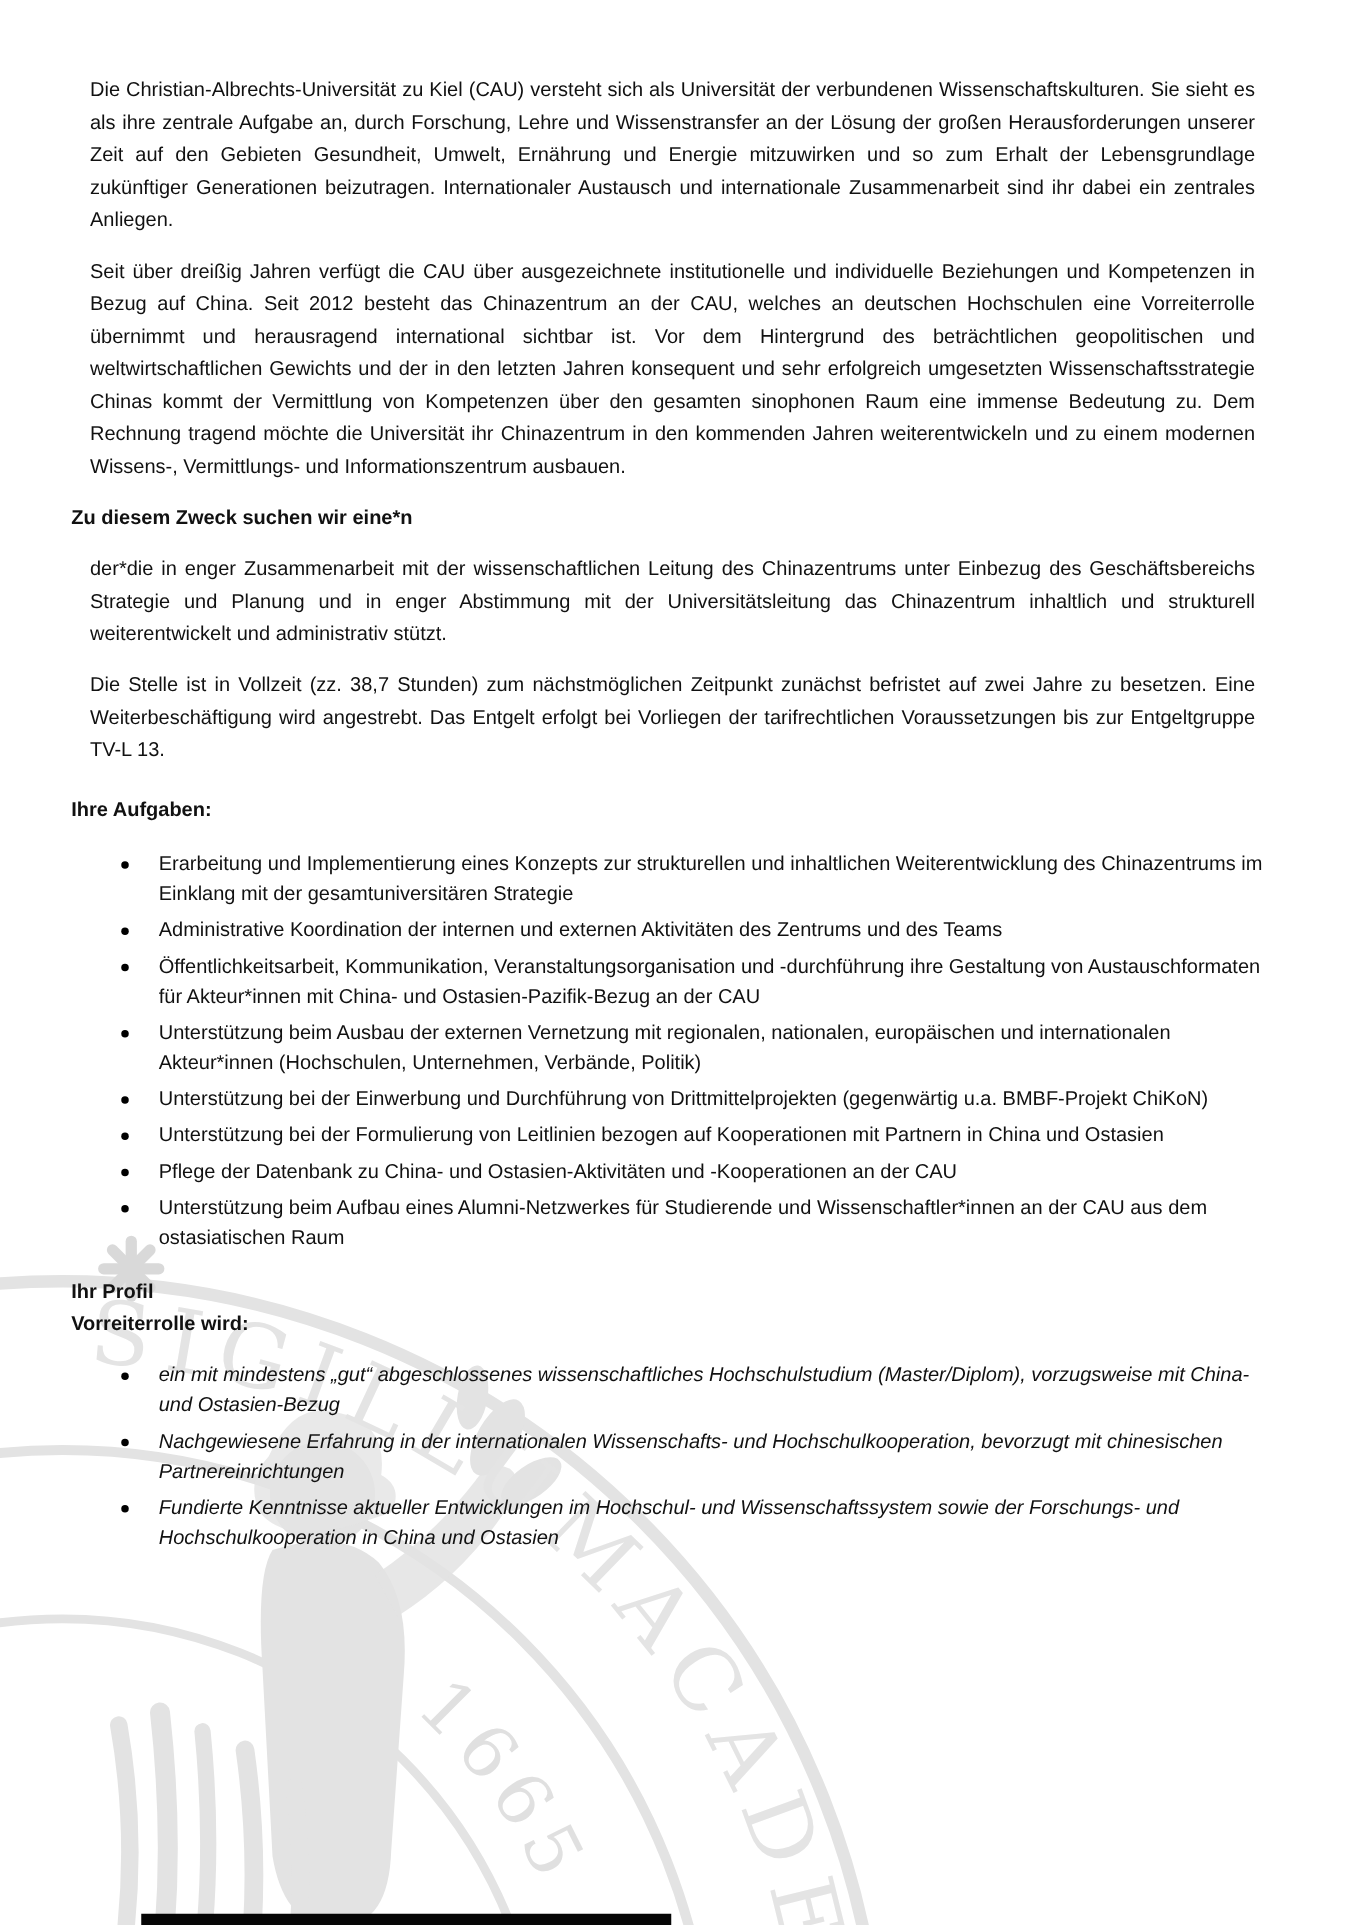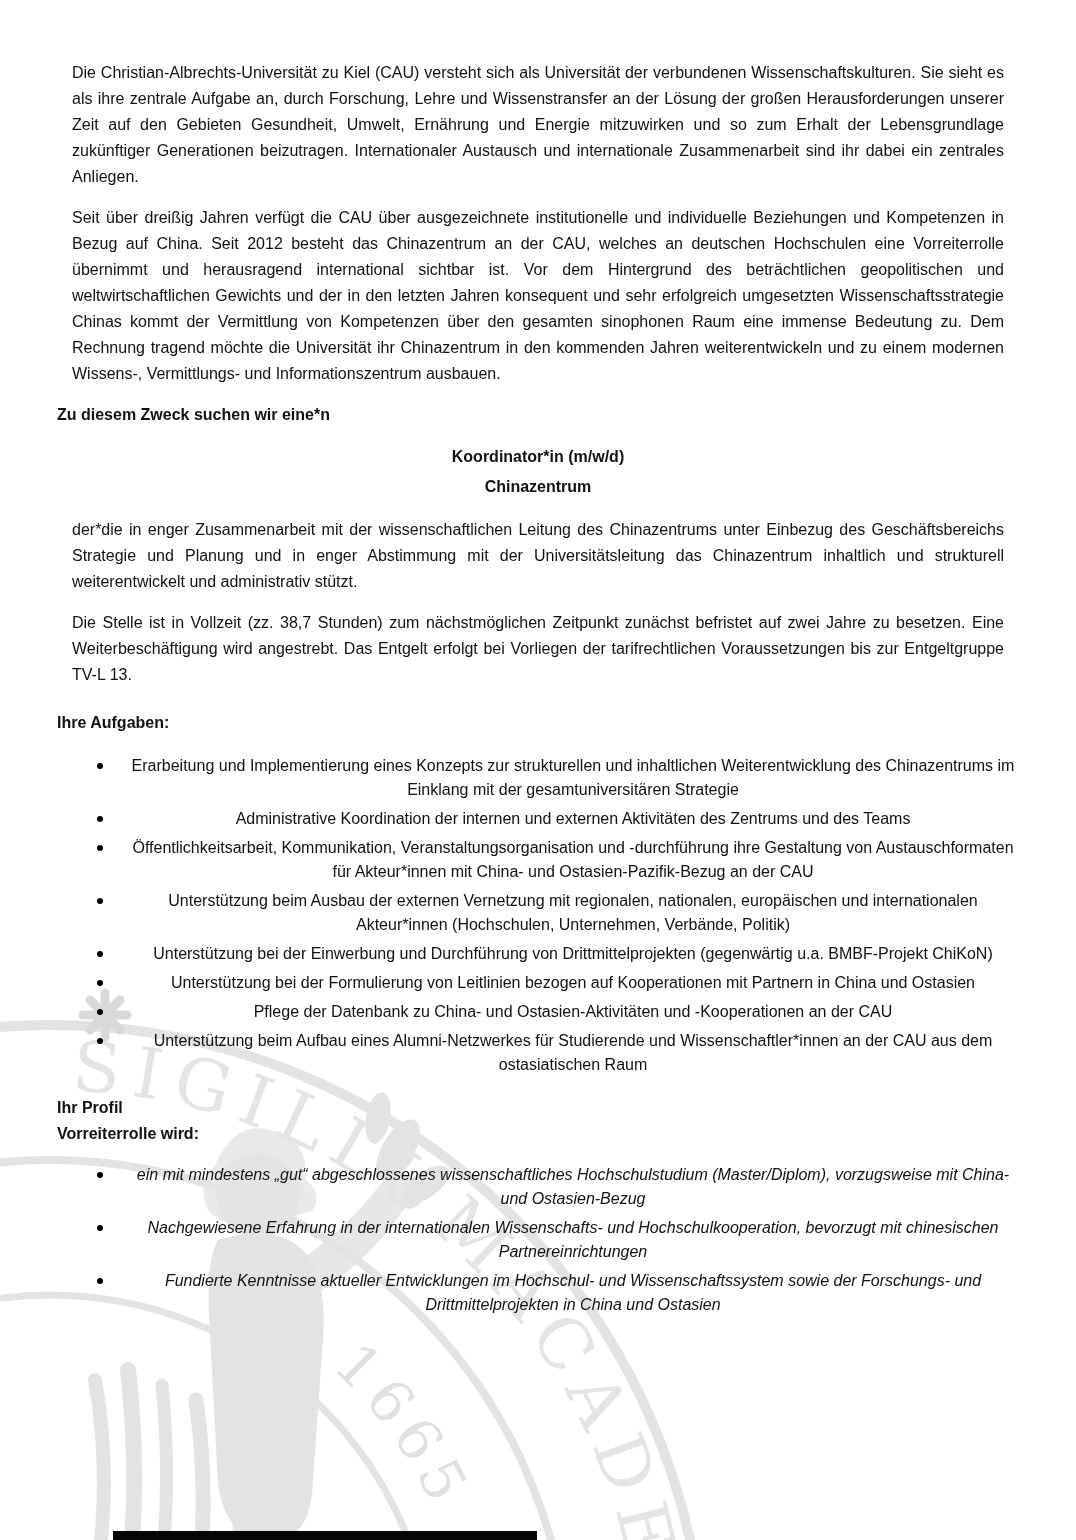--- a/index.html
+++ b/index.html
@@ -52,21 +52,21 @@
   ul.bullets {
     margin: 0; margin-top: 18px;
     padding: 0 0 0 70px;
     list-style: none;
   }
   ul.bullets.profile-list { margin-top: 16px; font-style: italic; }
   ul.bullets li {
     position: relative;
     font-size: 16px; line-height: 24px;
     margin: 0 0 5px 0;
-    text-align: center;
+    text-align: left;
   }
   ul.bullets li::before {
     content: "";
     position: absolute; left: -30px; top: 9px;
     width: 6px; height: 6px; border-radius: 50%;
     background: #000000;
   }
   .bottom-bar {
     position: absolute;
     left: 113px; top: 1531px;
@@ -129,24 +129,20 @@
 
 <div class="content">
 
 
   <div class="intro-block">
     <p class="body-par">Die Christian-Albrechts-Universität zu Kiel (CAU) versteht sich als Universität der verbundenen Wissenschaftskulturen. Sie sieht es als ihre zentrale Aufgabe an, durch Forschung, Lehre und Wissenstransfer an der Lösung der großen Herausforderungen unserer Zeit auf den Gebieten Gesundheit, Umwelt, Ernährung und Energie mitzuwirken und so zum Erhalt der Lebensgrundlage zukünftiger Generationen beizutragen. Internationaler Austausch und internationale Zusammenarbeit sind ihr dabei ein zentrales Anliegen.</p>
     <p class="body-par">Seit über dreißig Jahren verfügt die CAU über ausgezeichnete institutionelle und individuelle Beziehungen und Kompetenzen in Bezug auf China. Seit 2012 besteht das Chinazentrum an der CAU, welches an deutschen Hochschulen eine Vorreiterrolle übernimmt und herausragend international sichtbar ist. Vor dem Hintergrund des beträchtlichen geopolitischen und weltwirtschaftlichen Gewichts und der in den letzten Jahren konsequent und sehr erfolgreich umgesetzten Wissenschaftsstrategie Chinas kommt der Vermittlung von Kompetenzen über den gesamten sinophonen Raum eine immense Bedeutung zu. Dem Rechnung tragend möchte die Universität ihr Chinazentrum in den kommenden Jahren weiterentwickeln und zu einem modernen Wissens-, Vermittlungs- und Informationszentrum ausbauen.</p>
     <p class="body-line">Zu diesem Zweck suchen wir eine*n</p>
   </div>
 
-  <div class="position-heading">
-    <div>Koordinator*in (m/w/d)</div>
-    <div>Chinazentrum</div>
-  </div>
 
   <p class="body-par role-par">der*die in enger Zusammenarbeit mit der wissenschaftlichen Leitung des Chinazentrums unter Einbezug des Geschäftsbereichs Strategie und Planung und in enger Abstimmung mit der Universitätsleitung das Chinazentrum inhaltlich und strukturell weiterentwickelt und administrativ stützt.</p>
 
   <p class="body-par cond-par">Die Stelle ist in Vollzeit (zz. 38,7 Stunden) zum nächstmöglichen Zeitpunkt zunächst befristet auf zwei Jahre zu besetzen. Eine Weiterbeschäftigung wird angestrebt. Das Entgelt erfolgt bei Vorliegen der tarifrechtlichen Voraussetzungen bis zur Entgeltgruppe TV-L 13.</p>
 
   <h2 class="section-heading">Ihre Aufgaben:</h2>
 
   <ul class="bullets">
     <li>Erarbeitung und Implementierung eines Konzepts zur strukturellen und inhaltlichen Weiterentwicklung des Chinazentrums im Einklang mit der gesamtuniversitären Strategie</li>
     <li>Administrative Koordination der internen und externen Aktivitäten des Zentrums und des Teams</li>
@@ -157,18 +153,18 @@
     <li>Pflege der Datenbank zu China- und Ostasien-Aktivitäten und -Kooperationen an der CAU</li>
     <li>Unterstützung beim Aufbau eines Alumni-Netzwerkes für Studierende und Wissenschaftler*innen an der CAU aus dem ostasiatischen Raum</li>
   </ul>
 
   <h2 class="section-heading profile-heading">Ihr Profil</h2>
   <p class="body-line">Vorreiterrolle wird:</p>
 
   <ul class="bullets profile-list">
     <li>ein mit mindestens „gut“ abgeschlossenes wissenschaftliches Hochschulstudium (Master/Diplom), vorzugsweise mit China- und Ostasien-Bezug</li>
     <li>Nachgewiesene Erfahrung in der internationalen Wissenschafts- und Hochschulkooperation, bevorzugt mit chinesischen Partnereinrichtungen</li>
-    <li>Fundierte Kenntnisse aktueller Entwicklungen im Hochschul- und Wissenschaftssystem sowie der Forschungs- und Drittmittelprojekten in China und Ostasien</li>
+    <li>Fundierte Kenntnisse aktueller Entwicklungen im Hochschul- und Wissenschaftssystem sowie der Forschungs- und Hochschulkooperation in China und Ostasien</li>
   </ul>
 
 </div>
 
 <div class="bottom-bar"></div>
 
 </body></html>

